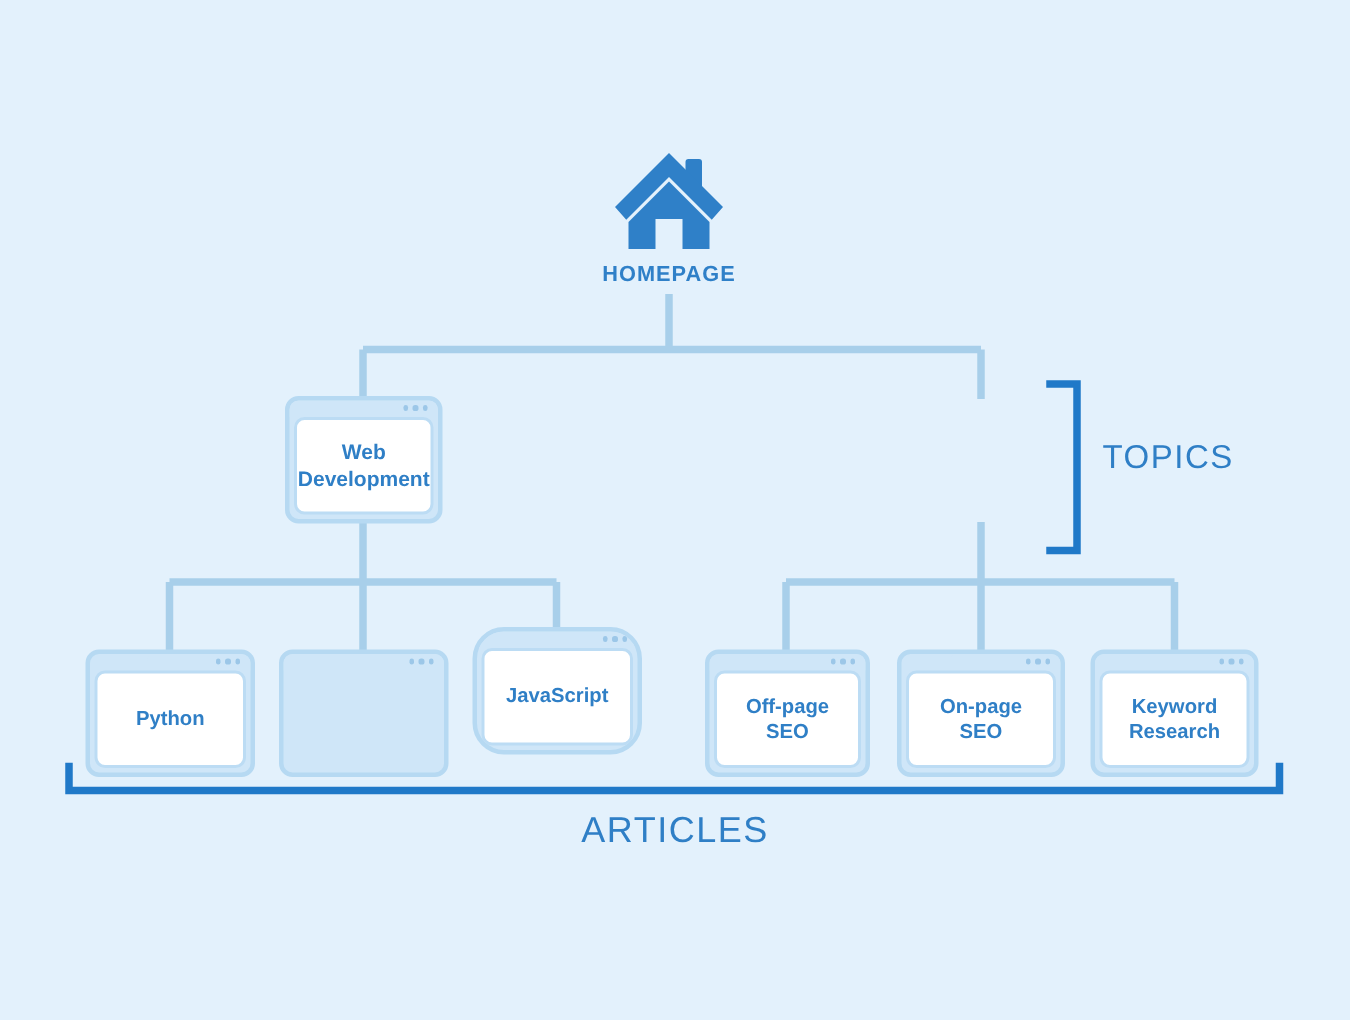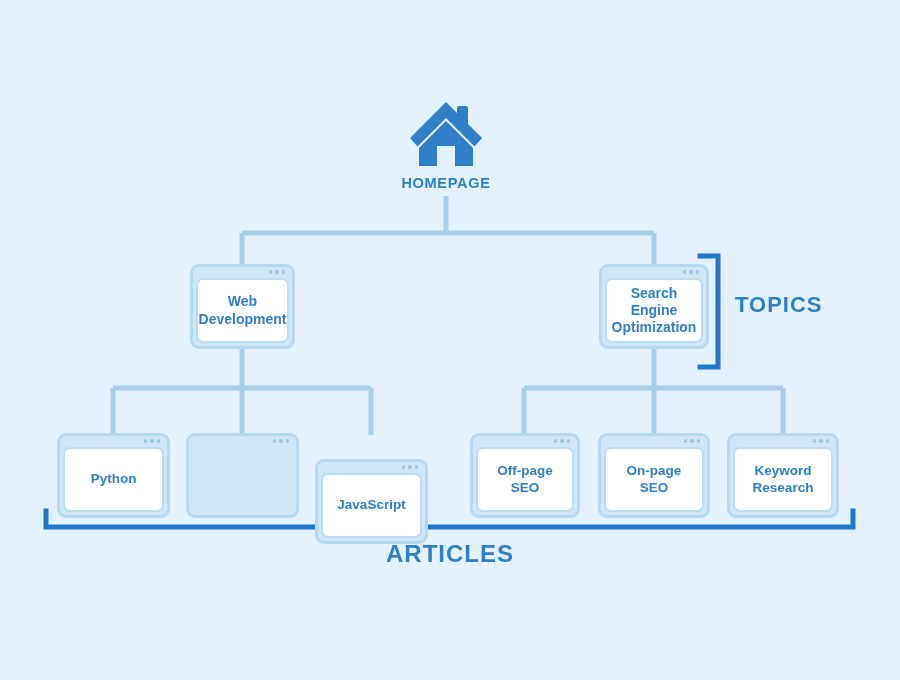--- a/index.html
+++ b/index.html
@@ -101,21 +101,21 @@
     color: #2f7fc6;
     line-height: 1.22;
     white-space: pre-line;
   }
   .card.topic .card-label { font-size: 14px; }
   .card.article .card-label { font-size: 13.5px; }
 
   
   .bracket-label {
     position: absolute;
-    font-weight: bold;
+    font-weight: normal;
     color: #2f7fc6;
     letter-spacing: 1px;
     line-height: 1;
   }
   #topics-label {
     left: 735px;
     top: 294px;
     font-size: 22px;
   }
   #articles-label {
@@ -180,33 +180,20 @@
           <i></i>
           <i></i>
         </span>
     </div>
     <div class="card-body">
       <span class="card-label">Web
 Development</span>
     </div>
   </div>
 
-  <div class="card topic" style="left:599px; top:264px; width:110px; height:85px;">
-    <div class="card-bar">
-      <span class="card-dots">
-          <i></i>
-          <i></i>
-          <i></i>
-        </span>
-    </div>
-    <div class="card-body">
-      <span class="card-label">Search Engine
-Optimization</span>
-    </div>
-  </div>
 
   <div class="card article" style="left:57px; top:433px; width:113px; height:85px;padding-left:38px;">
     <div class="card-bar">
       <span class="card-dots">
           <i></i>
           <i></i>
           <i></i>
         </span>
     </div>
     <div class="card-body">
@@ -217,21 +204,21 @@
   <div class="card article" style="left:186px; top:433px; width:113px; height:85px;">
     <div class="card-bar">
       <span class="card-dots">
           <i></i>
           <i></i>
           <i></i>
         </span>
     </div>
   </div>
 
-  <div class="card article" style="left:315px; top:459px; width:113px; height:85px;">
+  <div class="card article" style="left:315px; top:418px; width:113px; height:85px;border-radius:21px;">
     <div class="card-bar">
       <span class="card-dots">
           <i></i>
           <i></i>
           <i></i>
         </span>
     </div>
     <div class="card-body">
       <span class="card-label">JavaScript</span>
     </div>

